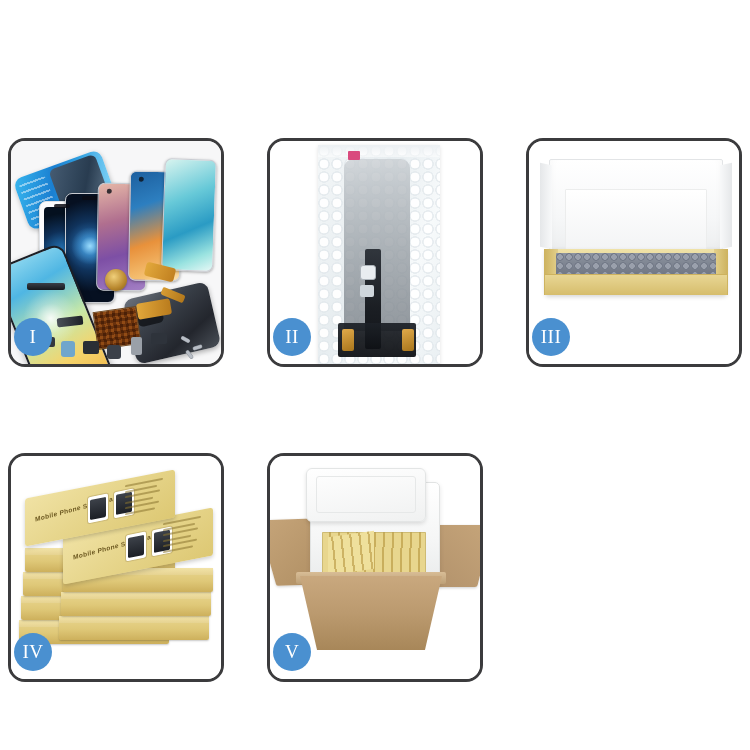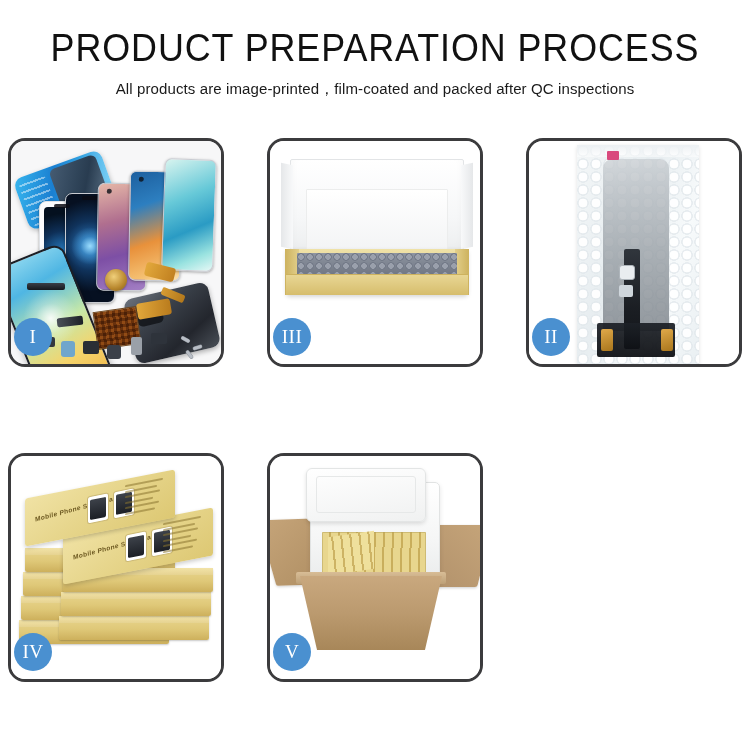--- a/index.html
+++ b/index.html
@@ -437,24 +437,20 @@
     clip-path: polygon(42% 0, 100% 26%, 66% 100%, 0 58%);
     filter: blur(1px);
     z-index:-1;
   }
 </style>
 </head>
 <body>
 
 <div class="page">
 
-  <div class="header">
-    <div class="title">PRODUCT PREPARATION PROCESS</div>
-    <div class="subtitle">All products are image-printed，film-coated and packed after QC inspections</div>
-  </div>
 
   <div class="grid">
 
     <div class="panel">
       <div class="panel-inner p1">
         <div class="blue-film"></div>
         <div class="ph p-glass">
           <div class="ph-notch"></div>
         </div>
         <div class="ph p-dark">
@@ -486,48 +482,48 @@
         <div class="screws">
           <span style="left:0;top:0;transform:rotate(28deg)"></span>
           <span style="left:12px;top:8px;transform:rotate(-18deg)"></span>
           <span style="left:4px;top:15px;transform:rotate(52deg)"></span>
         </div>
       </div>
       <div class="badge">I</div>
     </div>
 
     <div class="panel">
-      <div class="panel-inner p3">
-        <div class="tray-lid"></div>
-        <div class="foam-sheet"></div>
-        <div class="tray-body">
-          <div class="tray-side-l"></div>
-          <div class="tray-side-r"></div>
-          <div class="tray-inside"></div>
-          <div class="tray-front"></div>
-        </div>
-      </div>
-      <div class="badge">III</div>
-    </div>
-
-    <div class="panel">
       <div class="panel-inner p2">
         <div class="bubble-bag">
           <div class="bag-seal"></div>
           <div class="lcd-panel"></div>
           <div class="pink-tab"></div>
           <div class="lcd-flex"></div>
           <div class="lcd-ic"></div>
           <div class="lcd-ic2"></div>
           <div class="lcd-base"></div>
           <div class="lcd-gold-l"></div>
           <div class="lcd-gold-r"></div>
         </div>
       </div>
       <div class="badge">II</div>
+    </div>
+
+    <div class="panel">
+      <div class="panel-inner p3">
+        <div class="tray-lid"></div>
+        <div class="foam-sheet"></div>
+        <div class="tray-body">
+          <div class="tray-side-l"></div>
+          <div class="tray-side-r"></div>
+          <div class="tray-inside"></div>
+          <div class="tray-front"></div>
+        </div>
+      </div>
+      <div class="badge">III</div>
     </div>
 
     <div class="panel">
       <div class="panel-inner p4">
         <div class="stack">
           <div class="gbox" style="left:0;  top:150px;"></div>
           <div class="gbox" style="left:2px; top:126px;"></div>
           <div class="gbox" style="left:4px; top:102px;"></div>
           <div class="gbox" style="left:6px; top:78px;"></div>
           <div class="gbox" style="left:40px;top:146px;"></div>

